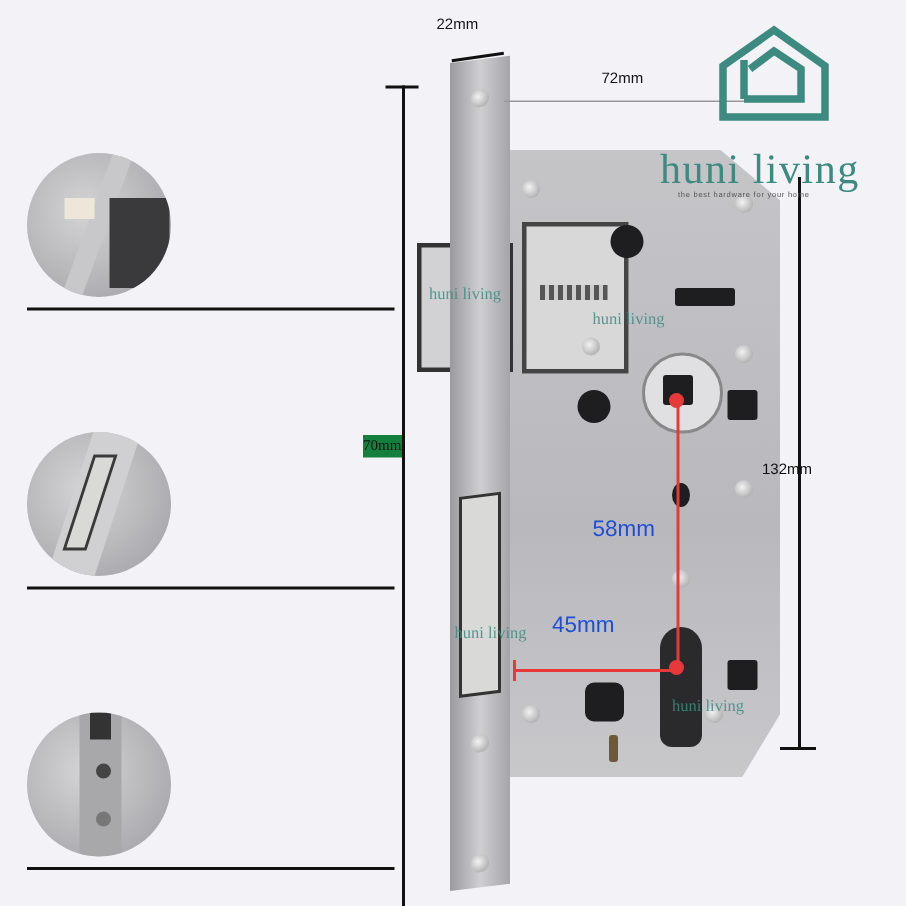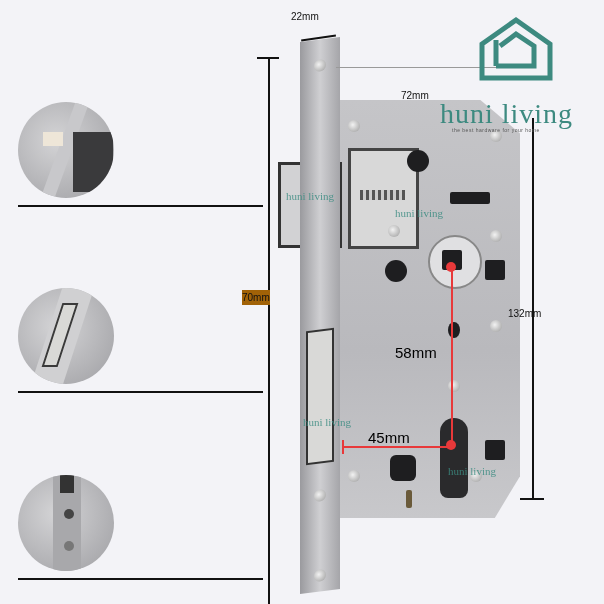--- a/index.html
+++ b/index.html
@@ -7,21 +7,21 @@
   .abs{position:absolute;}
   .hline{position:absolute;height:1.5px;background:#111;}
   .vline{position:absolute;width:1.5px;background:#111;}
   .dim{position:absolute;font-size:10px;color:#111;white-space:nowrap;}
   .circle{position:absolute;width:96px;height:96px;border-radius:50%;overflow:hidden;background:radial-gradient(circle at 40% 40%,#d4d4d6,#9e9ea2);}
   .face{position:absolute;left:300px;top:42px;width:40px;height:552px;background:linear-gradient(90deg,#9a9a9e,#cfcfd2 50%,#a5a5a9);transform:skewY(-7deg);transform-origin:0 0;}
   .body{position:absolute;left:340px;top:100px;width:180px;height:418px;background:linear-gradient(180deg,#c5c5c8,#b9b9bd 60%,#c8c8cb);clip-path:polygon(0 0,78% 0,100% 8%,100% 90%,86% 100%,0 100%);}
   .hole{position:absolute;background:#1e1e20;border-radius:6px;}
   .screw{position:absolute;width:12px;height:12px;border-radius:50%;background:radial-gradient(circle at 40% 40%,#f2f2f2,#9a9a9a);}
   .red{position:absolute;background:#e8393a;}
-  .redtxt{position:absolute;color:#000000;font-size:15px;}
+  .redtxt{position:absolute;color:#1d4ed8;font-size:15px;}
   .wm{position:absolute;color:#3c8c82;font-family:"Liberation Serif",serif;font-size:11px;opacity:.85;}
   .logo-text{position:absolute;left:440px;top:98px;font-family:"Liberation Serif",serif;font-size:28px;color:#3d8a80;letter-spacing:1px;}
   .logo-tag{position:absolute;left:452px;top:127px;font-size:5px;color:#555;letter-spacing:.5px;}
 </style>
 </head>
 <body>
 
 <div class="circle" style="left:18px;top:102px;">
   <div class="abs" style="left:40px;top:0;width:14px;height:96px;background:#c8c8cb;transform:skewX(-20deg);"></div>
   <div class="abs" style="left:55px;top:30px;width:40px;height:60px;background:#3a3a3c;"></div>
@@ -38,21 +38,21 @@
 <div class="circle" style="left:18px;top:475px;">
   <div class="abs" style="left:35px;top:0;width:28px;height:96px;background:#a8a8ab;"></div>
   <div class="abs" style="left:46px;top:34px;width:10px;height:10px;border-radius:50%;background:#444;"></div>
   <div class="abs" style="left:46px;top:66px;width:10px;height:10px;border-radius:50%;background:#777;"></div>
   <div class="abs" style="left:42px;top:0;width:14px;height:18px;background:#333;"></div>
 </div>
 <div class="hline" style="left:18px;top:578px;width:245px;"></div>
 
 <div class="vline" style="left:268px;top:57px;height:547px;"></div>
 <div class="hline" style="left:257px;top:57px;width:22px;"></div>
-<div class="dim" style="left:242px;top:290px;background:#a16207;padding:2px 0;">70mm</div>
+<div class="dim" style="left:242px;top:290px;background:#15803d;padding:2px 0;font-family:Liberation Serif, serif;">70mm</div>
 
 <div class="body">
   <div class="abs" style="left:8px;top:48px;width:65px;height:95px;background:#d8d8d8;border:3px solid #444;"></div>
   <div class="abs" style="left:20px;top:90px;width:45px;height:10px;background:repeating-linear-gradient(90deg,#555 0 3px,#ccc 3px 6px);"></div>
   <div class="hole" style="left:67px;top:50px;width:22px;height:22px;border-radius:11px;"></div>
   <div class="hole" style="left:110px;top:92px;width:40px;height:12px;border-radius:2px;"></div>
   <div class="hole" style="left:45px;top:160px;width:22px;height:22px;border-radius:50%;"></div>
   <div class="abs" style="left:88px;top:135px;width:50px;height:50px;border-radius:50%;background:#e0e0e2;border:2px solid #888;"></div>
   <div class="hole" style="left:102px;top:150px;width:20px;height:20px;border-radius:2px;"></div>
   <div class="hole" style="left:145px;top:160px;width:20px;height:20px;border-radius:2px;"></div>
@@ -75,34 +75,34 @@
 
 <div class="face">
   <div class="screw" style="left:14px;top:20px;"></div>
   <div class="abs" style="left:6px;top:290px;width:24px;height:130px;border:2px solid #333;background:#d9d9d7;"></div>
   <div class="screw" style="left:14px;top:450px;"></div>
   <div class="screw" style="left:14px;top:530px;"></div>
 </div>
 
 <div class="dim" style="left:291px;top:11px;">22mm</div>
 <div class="abs" style="left:301px;top:37px;width:35px;height:1.5px;background:#111;transform:rotate(-8deg);"></div>
-<div class="dim" style="left:401px;top:47px;margin-top:43px;">72mm</div>
+<div class="dim" style="left:401px;top:47px;">72mm</div>
 <div class="abs" style="left:336px;top:67px;width:192px;height:1px;background:#999;"></div>
 
 <div class="vline" style="left:532px;top:118px;height:380px;"></div>
 <div class="hline" style="left:520px;top:498px;width:24px;"></div>
 <div class="dim" style="left:508px;top:308px;">132mm</div>
 
 <div class="red" style="left:451px;top:265px;width:2px;height:180px;"></div>
 <div class="red" style="left:446px;top:262px;width:10px;height:10px;border-radius:50%;"></div>
 <div class="red" style="left:446px;top:440px;width:10px;height:10px;border-radius:50%;"></div>
 <div class="redtxt" style="left:395px;top:344px;">58mm</div>
 <div class="red" style="left:342px;top:446px;width:110px;height:2px;"></div>
 <div class="red" style="left:342px;top:440px;width:2px;height:14px;"></div>
-<div class="redtxt" style="left:368px;top:429px;">45mm</div>
+<div class="redtxt" style="left:368px;top:408px;">45mm</div>
 
 <svg class="abs" style="left:478px;top:16px;" width="76" height="66" viewBox="0 0 76 66">
   <path d="M4 62 V28 L38 4 L72 28 V62 Z" fill="none" stroke="#3d8a80" stroke-width="5"></path>
   <path d="M18 50 V24 M18 50 H56 V30 L38 18 L22 30" fill="none" stroke="#3d8a80" stroke-width="5"></path>
 </svg>
 <div class="logo-text">huni living</div>
 <div class="logo-tag">the best hardware for your home</div>
 
 <div class="wm" style="left:286px;top:190px;">huni living</div>
 <div class="wm" style="left:395px;top:207px;">huni living</div>

